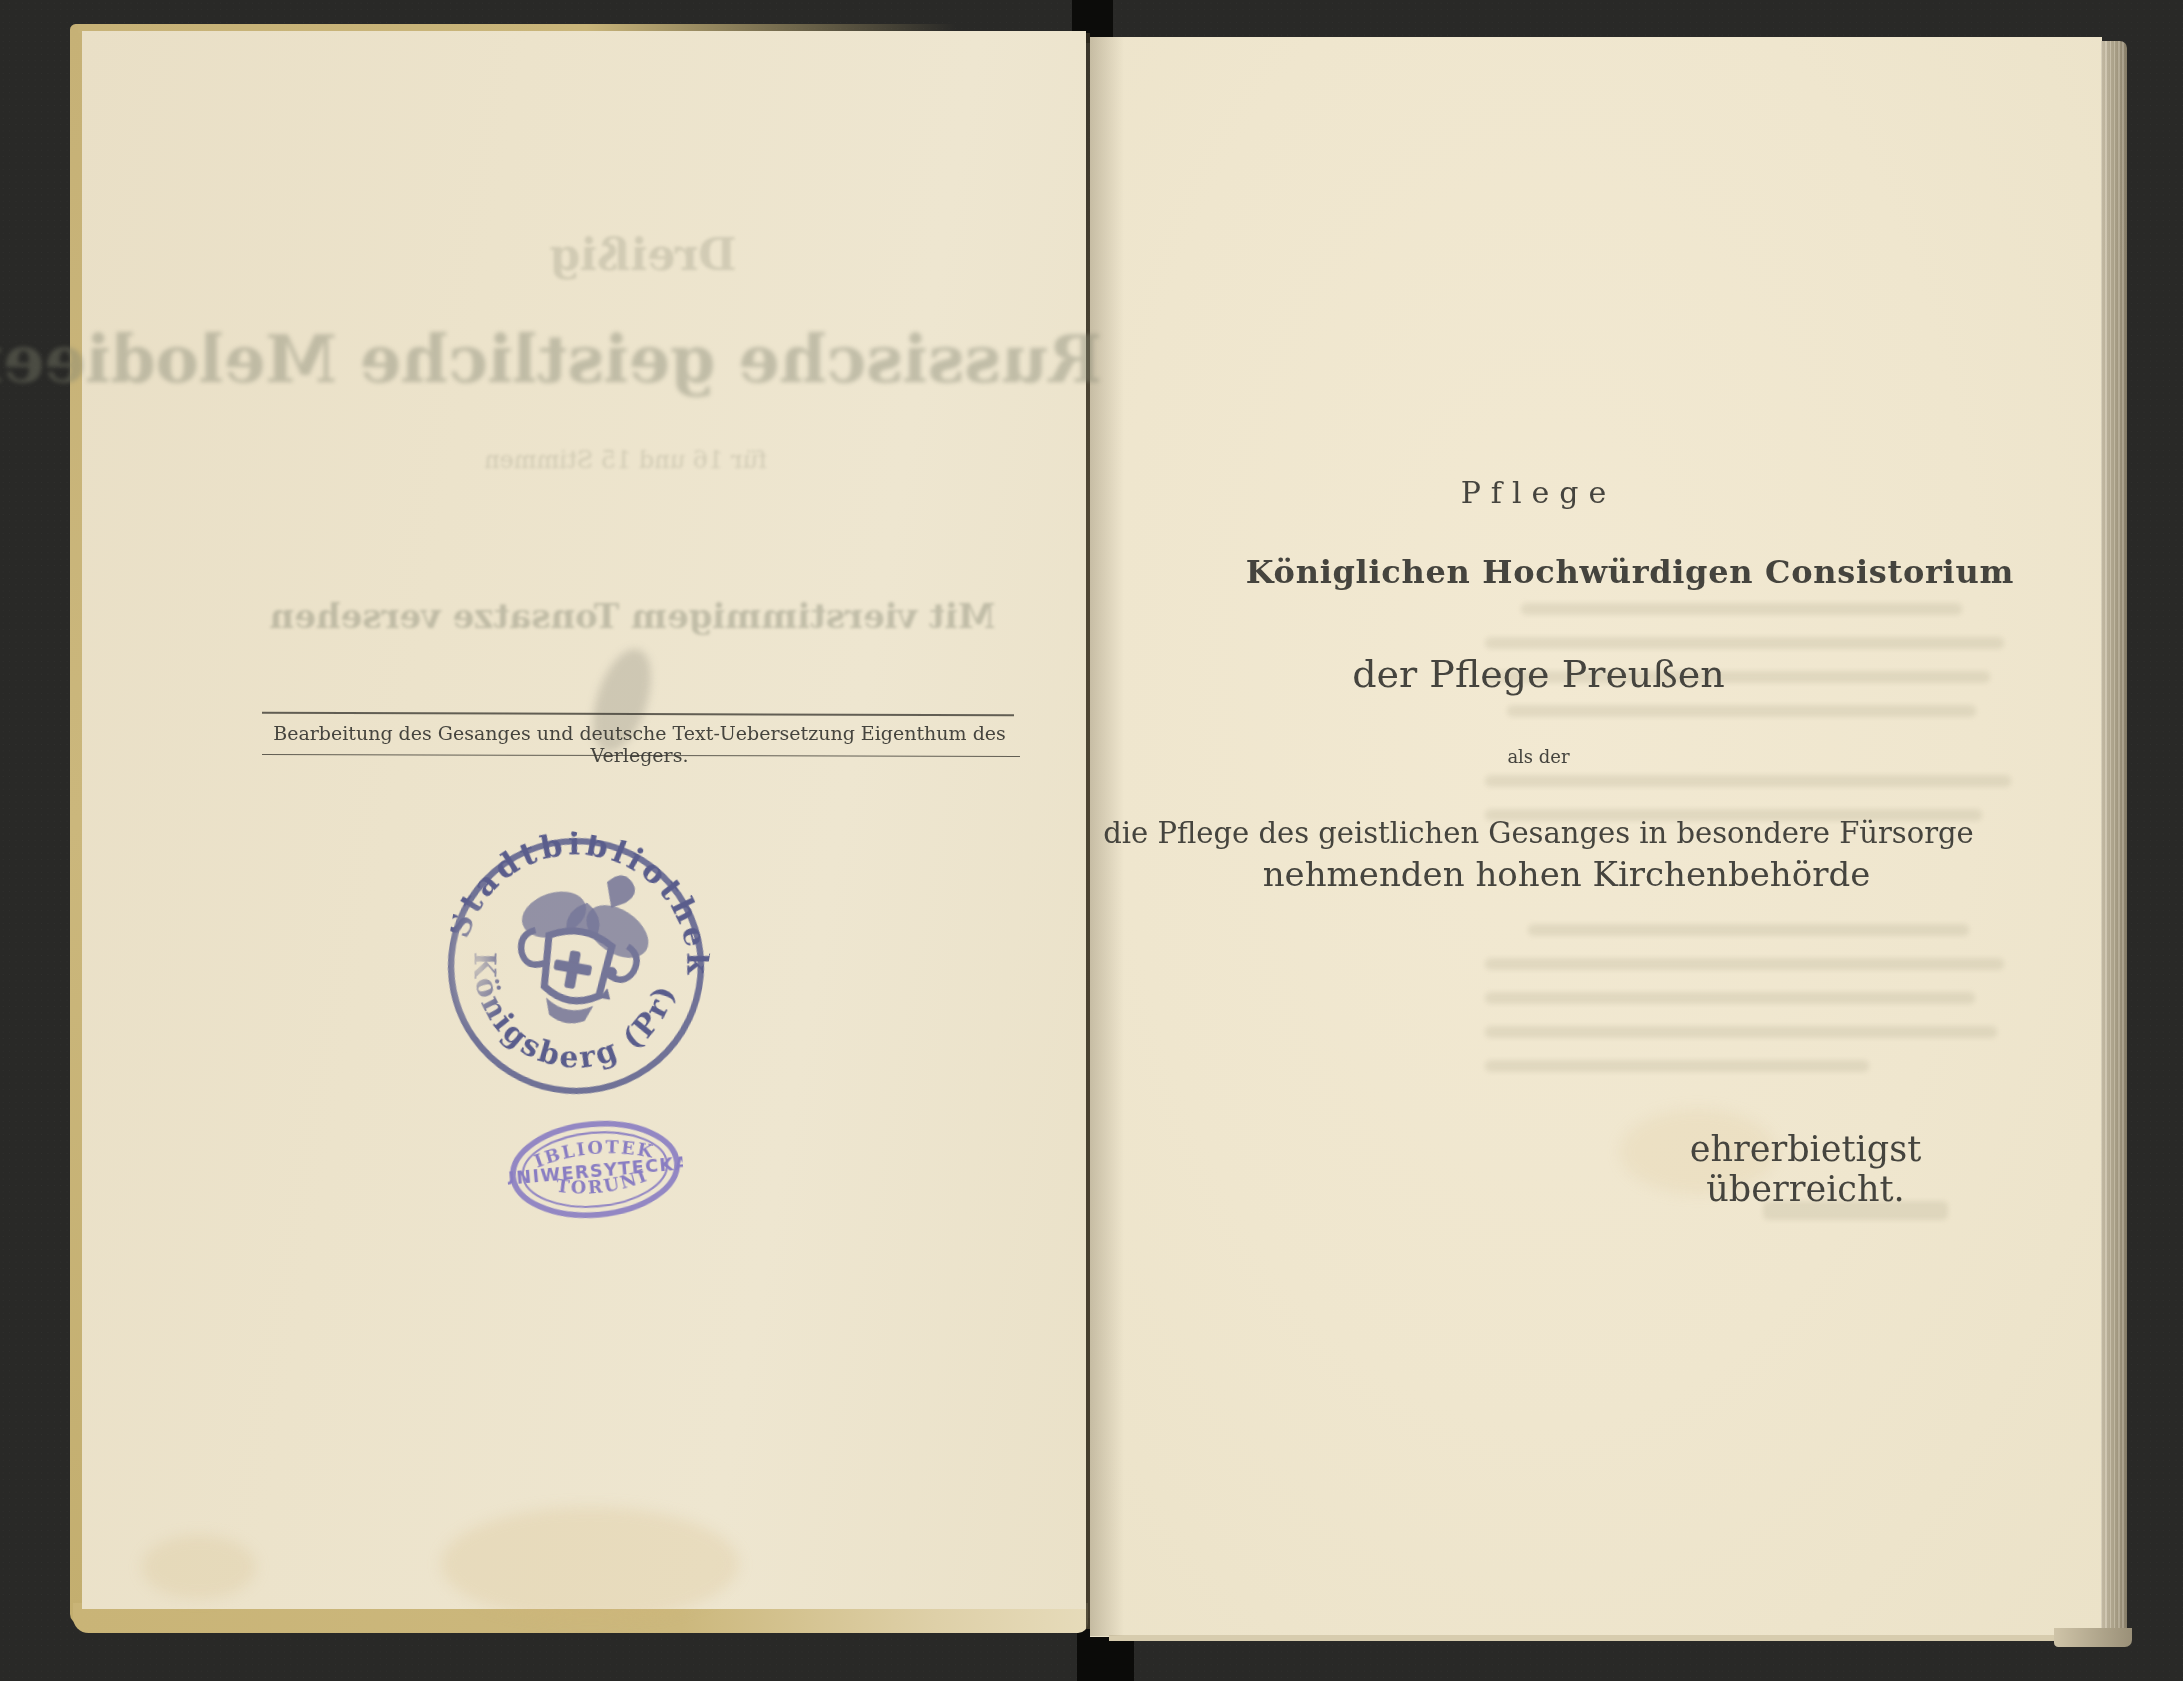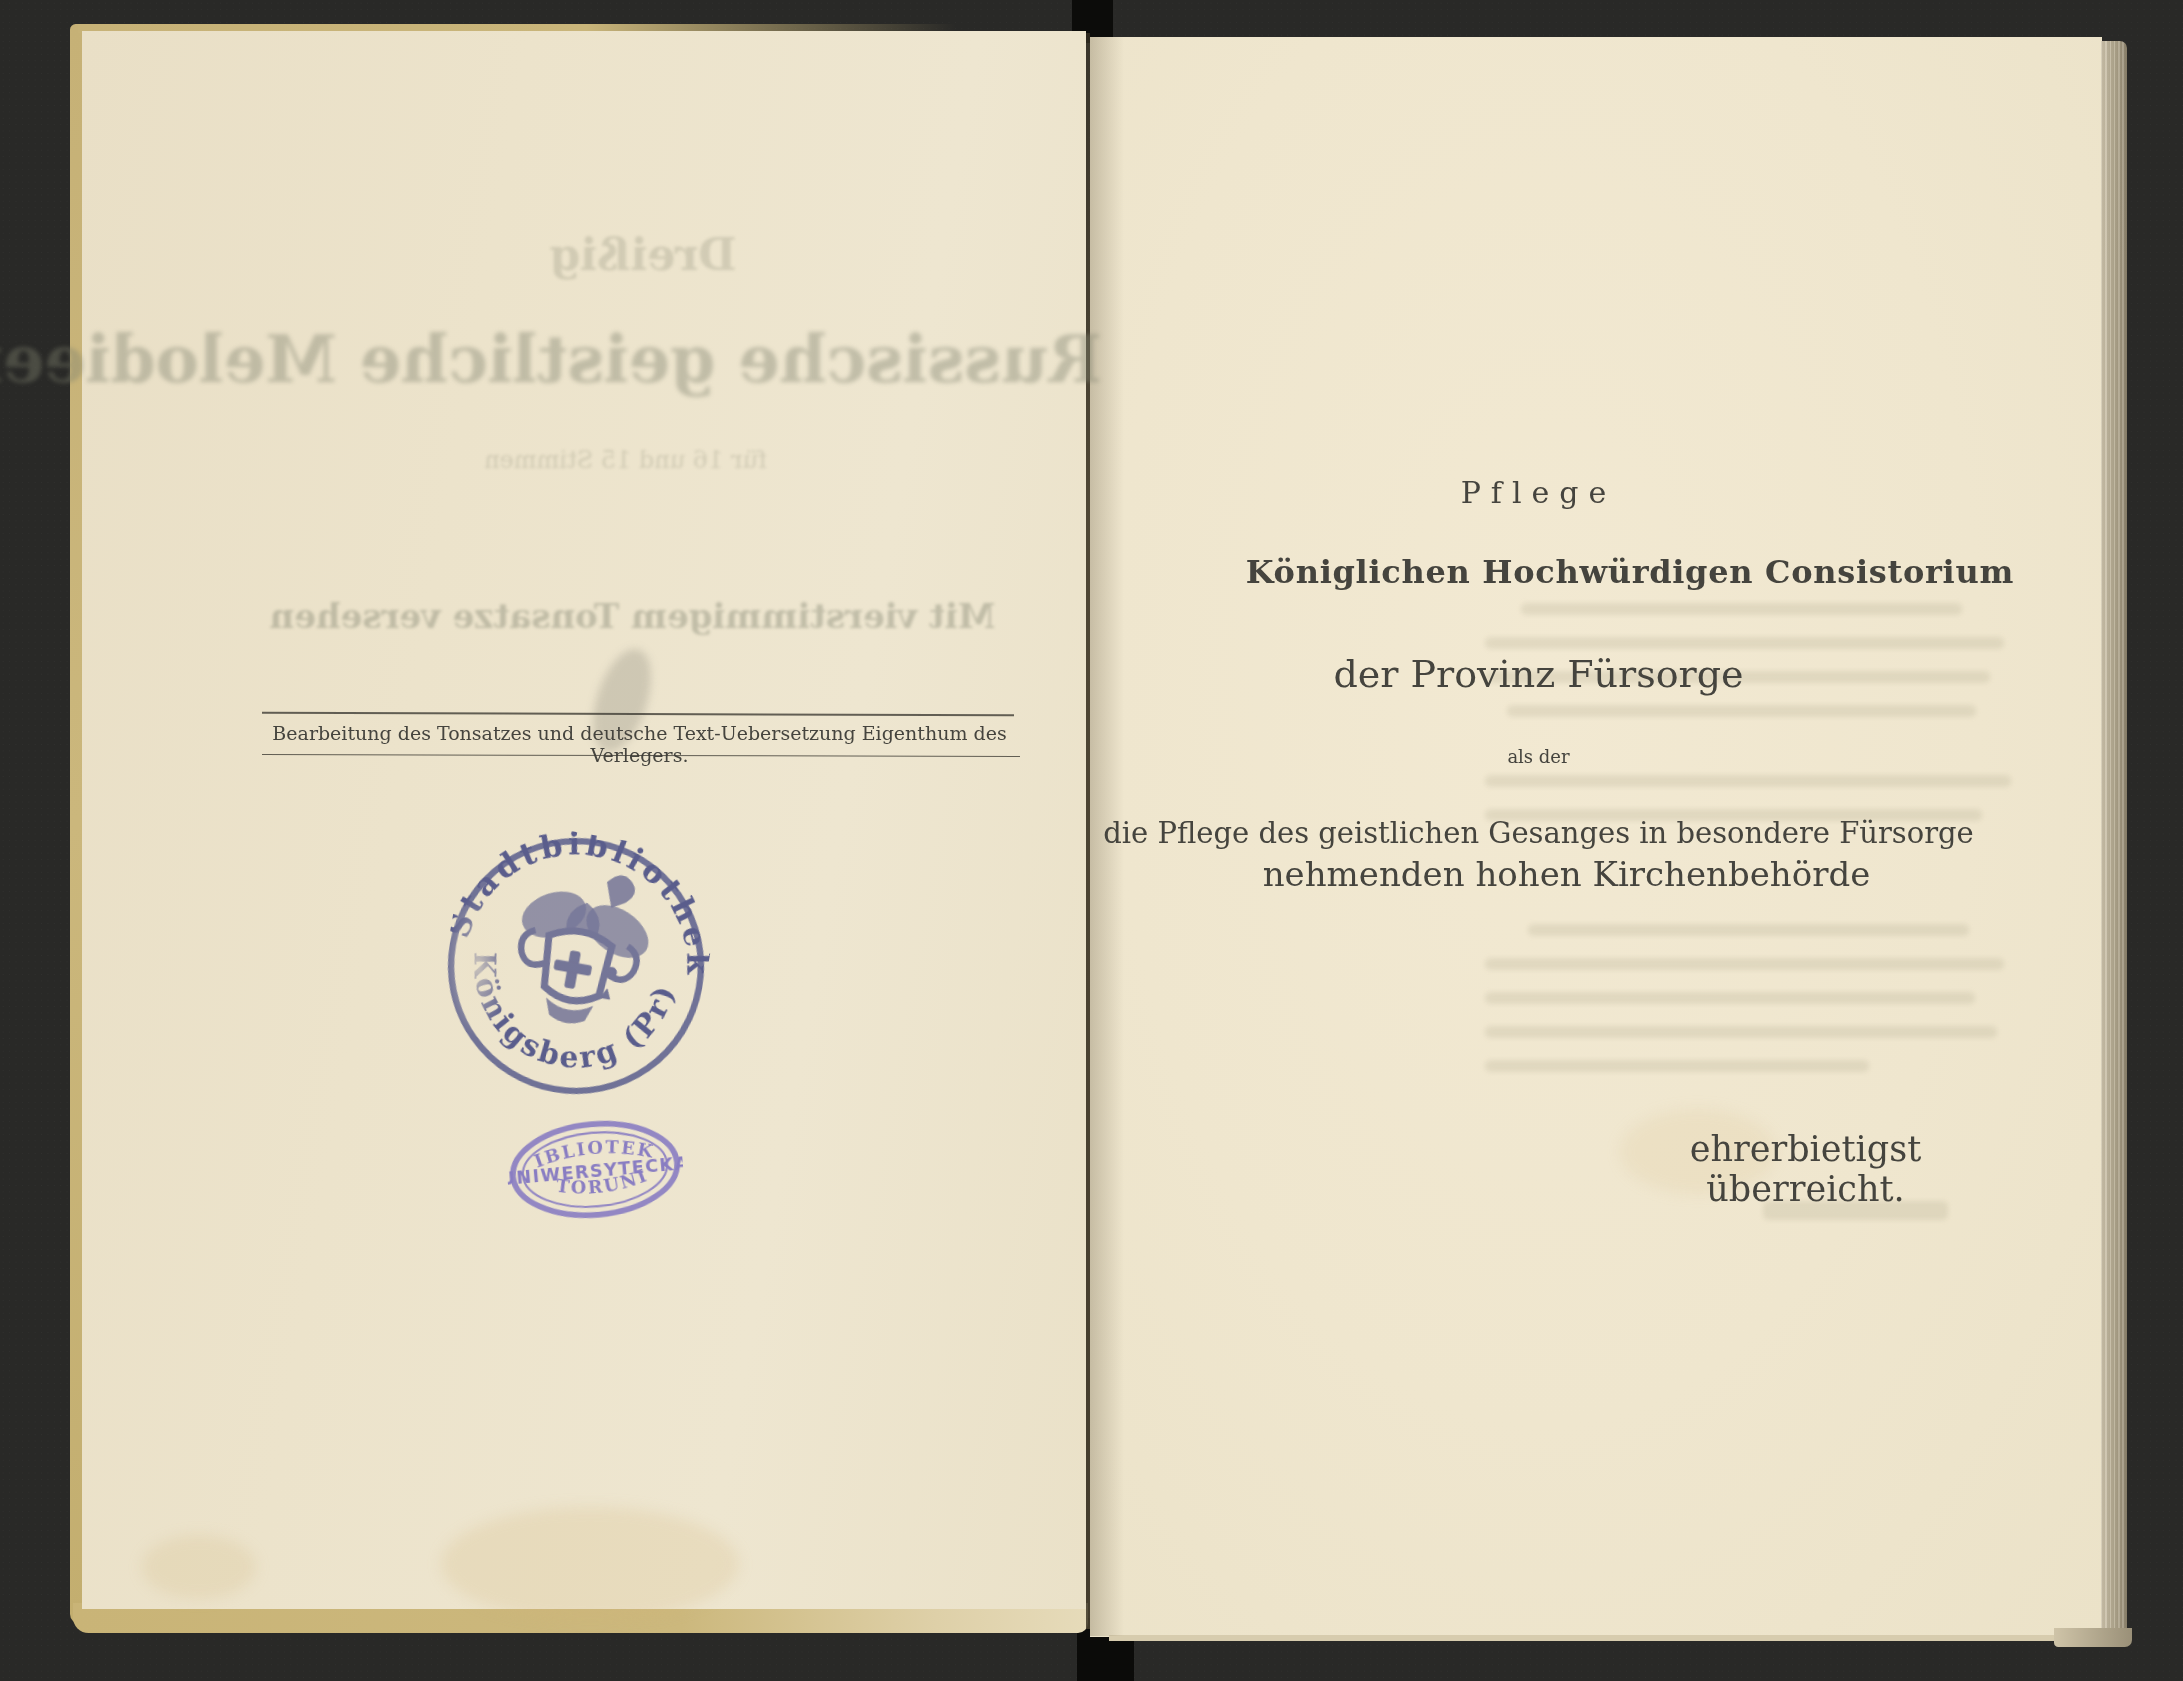--- a/index.html
+++ b/index.html
@@ -90,21 +90,21 @@
   <div class="abs stain" style="left:142px;top:1535px;width:114px;height:64px;background:rgba(205,175,115,.18);"></div>
   <div class="abs stain" style="left:1620px;top:1109px;width:156px;height:85px;background:rgba(210,182,125,.14);"></div>
   <div class="abs smudge" style="left:597px;top:647px;width:50px;height:107px;transform:rotate(18deg);"></div>
 
   <div class="abs ghost light" style="left:181px;top:229px;width:924px;font-size:44px;font-weight:bold;">Dreißig</div>
   <div class="abs ghost" style="left:107px;top:321px;width:995px;font-size:65px;font-weight:bold;filter:blur(2.1px);">Russische geistliche Melodieen</div>
   <div class="abs ghost light" style="left:199px;top:446px;width:853px;font-size:24px;">für 16 und 15 Stimmen</div>
   <div class="abs ghost" style="left:149px;top:596px;width:967px;font-size:34px;font-weight:bold;">Mit vierstimmigem Tonsatze versehen</div>
 
   <div class="abs rule" style="left:262px;top:713px;width:752px;transform:rotate(.2deg);"></div>
-  <div class="abs ink" style="left:263px;top:722px;width:753px;font-size:19px;">Bearbeitung des Tonsatzes und deutsche Text-Uebersetzung Eigenthum des Verlegers.</div>
+  <div class="abs ink" style="left:263px;top:722px;width:753px;font-size:19px;">Bearbeitung des Gesanges und deutsche Text-Uebersetzung Eigenthum des Verlegers.</div>
   <div class="abs rule" style="left:262px;top:755px;width:758px;height:1.4px;transform:rotate(.15deg);"></div>
 
   <div class="abs stamp-round">
     <svg width="260" height="264" viewBox="0 0 366 372">
       <defs>
         <path id="arcTop" d="M 26 186 A 157 157 0 0 1 340 186" fill="none"></path>
         <path id="arcBottom" d="M 40 186 A 143 143 0 0 0 326 186" fill="none"></path>
       </defs>
       <circle cx="183" cy="186" r="176" fill="none" stroke="#4e5287" stroke-width="9" opacity=".85"></circle>
 
@@ -162,21 +162,21 @@
     <div class="stripe" style="left:1485px;top:992px;width:490px;"></div>
     <div class="stripe" style="left:1485px;top:1026px;width:512px;"></div>
     <div class="stripe" style="left:1485px;top:1060px;width:384px;"></div>
     <div class="stripe" style="left:1763px;top:1201px;width:185px;height:18.5px;"></div>
   </div>
 
   <div class="abs ink" style="left:1091px;top:475px;width:895px;font-size:30px;letter-spacing:10px;">Pflege</div>
 
   <div class="abs ink" style="left:1062px;top:553px;width:952px;font-size:32px;font-weight:bold;letter-spacing:0.7px;text-align:right;">Königlichen Hochwürdigen Consistorium</div>
 
-  <div class="abs ink" style="left:1091px;top:652px;width:895px;font-size:38px;">der Provinz Fürsorge</div>
+  <div class="abs ink" style="left:1091px;top:652px;width:895px;font-size:38px;">der Pflege Preußen</div>
 
   <div class="abs ink" style="left:1091px;top:746px;width:895px;font-size:18px;">als der</div>
 
   <div class="abs ink" style="left:1080px;top:816px;width:917px;font-size:29px;">die Pflege des geistlichen Gesanges in besondere Fürsorge</div>
   <div class="abs ink" style="left:1108px;top:854px;width:917px;font-size:34px;">nehmenden hohen Kirchenbehörde</div>
 
   <div class="abs ink" style="left:1649px;top:1129px;width:313px;font-size:35px;">ehrerbietigst überreicht.</div>
 
 </div>
 

